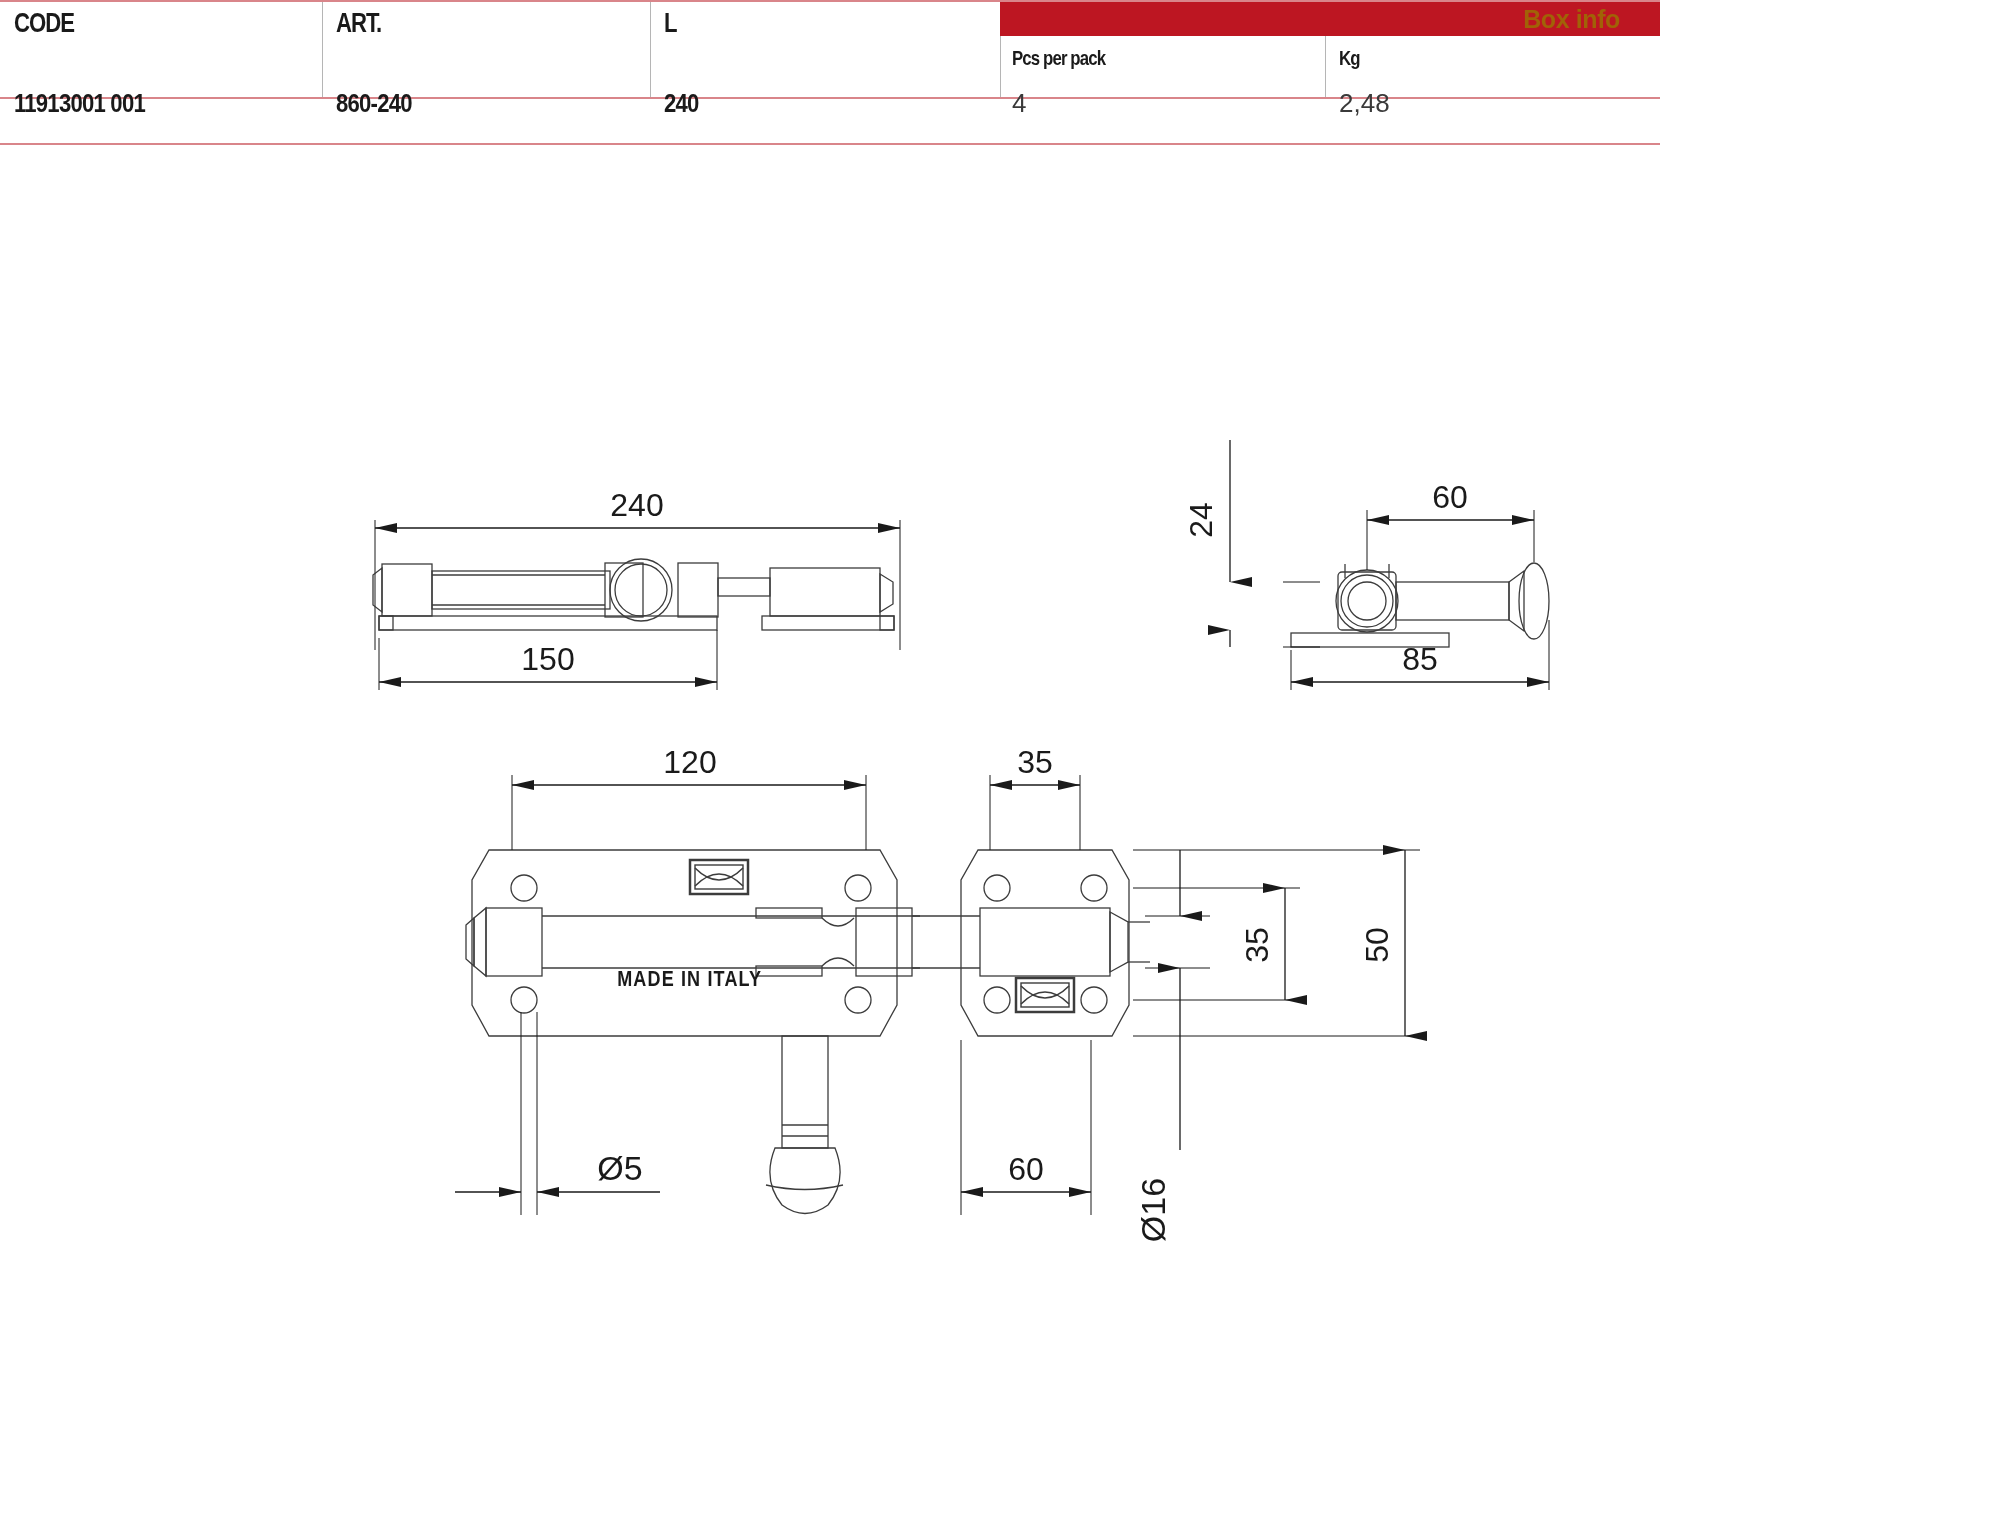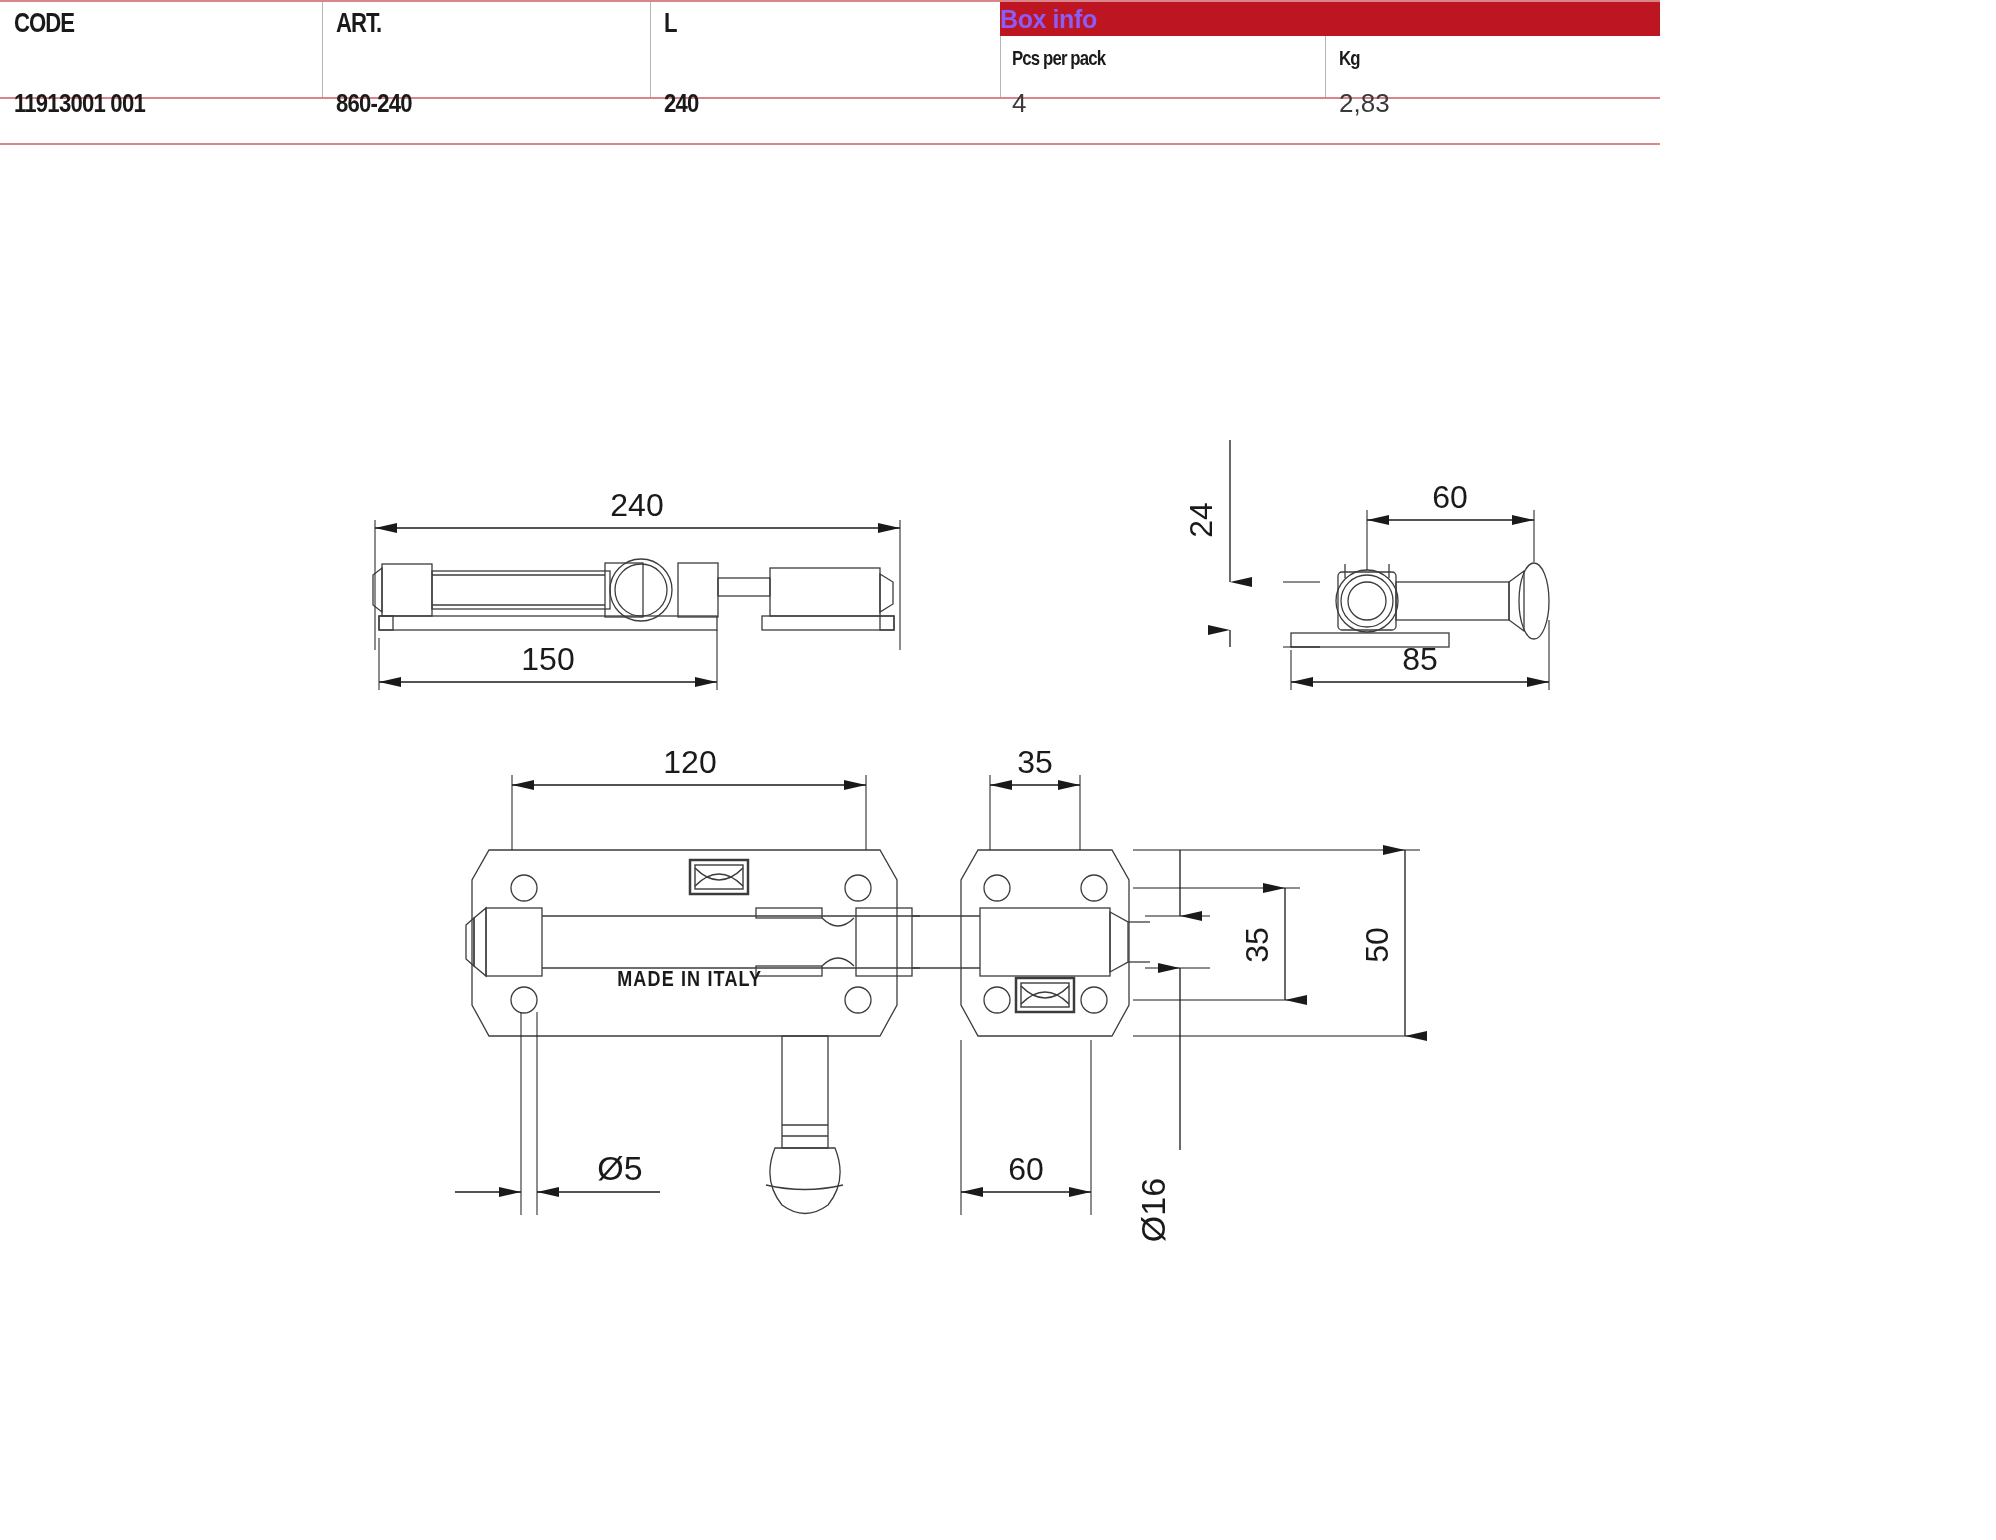--- a/index.html
+++ b/index.html
@@ -48,22 +48,22 @@
   .boxinfo-band {
     position: absolute;
     left: 1000px; top: 2px;
     width: 660px; height: 34px;
     background: #bd1622;
   }
   .boxinfo-label {
     position: absolute;
     left: 1000px; top: 4px;
     width: 620px;
-    text-align: left;
-    color: #8b5cf6;
+    text-align: right;
+    color: #a16207;
     font-size: 25px;
     font-weight: bold;
     letter-spacing: -0.4px;
     line-height: 30px;
   }
 
   .hdr-text {
     position: absolute;
     font-size: 27px;
     font-weight: bold;
@@ -131,21 +131,21 @@
     <div class="hdr-text" style="left:336px;top:8px;">ART.</div>
     <div class="hdr-text" style="left:664px;top:8px;">L</div>
 
     <div class="sub-text" style="left:1012px;top:46px;">Pcs per pack</div>
     <div class="sub-text" style="left:1339px;top:46px;">Kg</div>
 
     <div class="data-text" style="left:14px;top:88px;">11913001 001</div>
     <div class="data-text" style="left:336px;top:88px;">860-240</div>
     <div class="data-text" style="left:664px;top:88px;">240</div>
     <div class="data-text thin" style="left:1012px;top:88px;">4</div>
-    <div class="data-text thin" style="left:1339px;top:88px;">2,83</div>
+    <div class="data-text thin" style="left:1339px;top:88px;">2,48</div>
   </div>
 
   <div id="drawing">
     <svg width="1996" height="1380" viewBox="0 0 1996 1380" xmlns="http://www.w3.org/2000/svg">
       <defs>
         <marker id="arrRight" markerWidth="22" markerHeight="10" refX="22" refY="5" orient="auto" markerUnits="userSpaceOnUse">
           <path d="M0,0 L22,5 L0,10 Z" fill="#1a1a1a"></path>
         </marker>
         <marker id="arrLeft" markerWidth="22" markerHeight="10" refX="0" refY="5" orient="auto" markerUnits="userSpaceOnUse">
           <path d="M22,0 L0,5 L22,10 Z" fill="#1a1a1a"></path>

